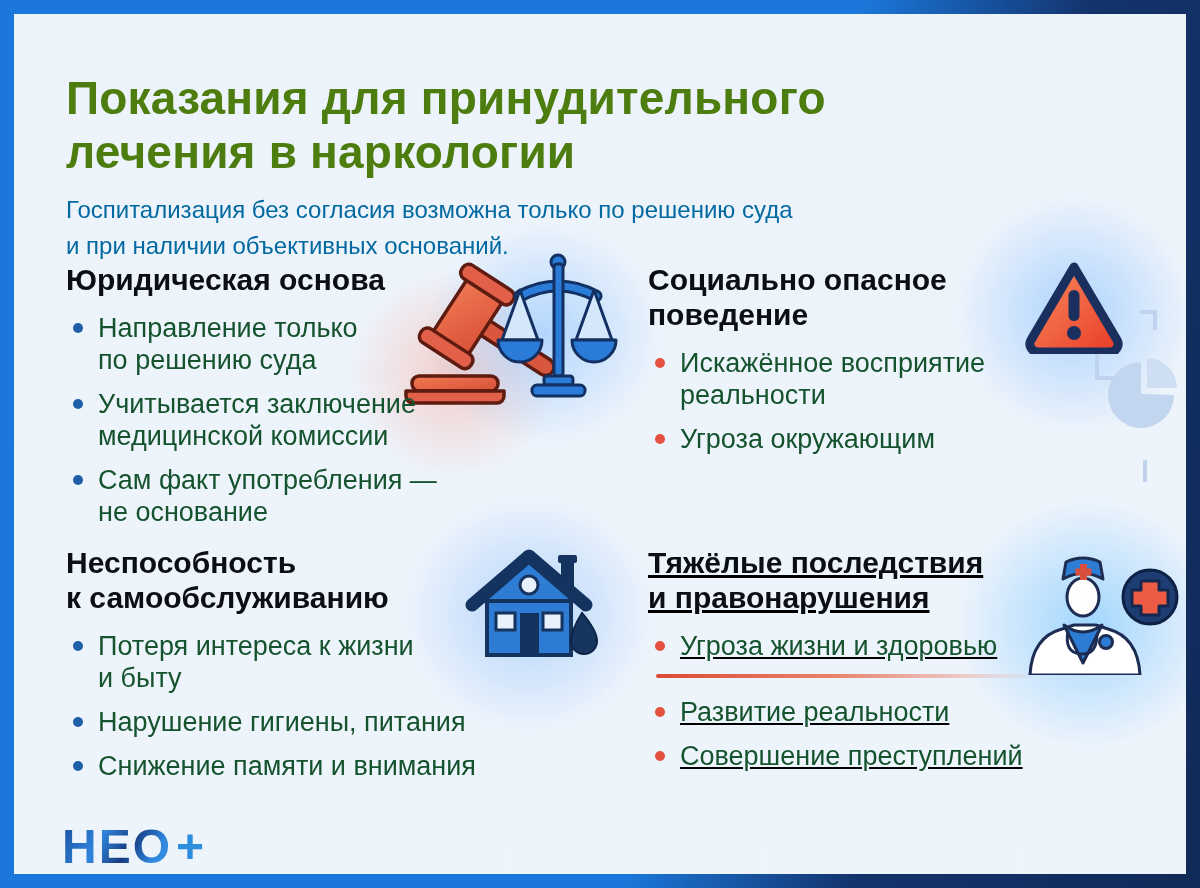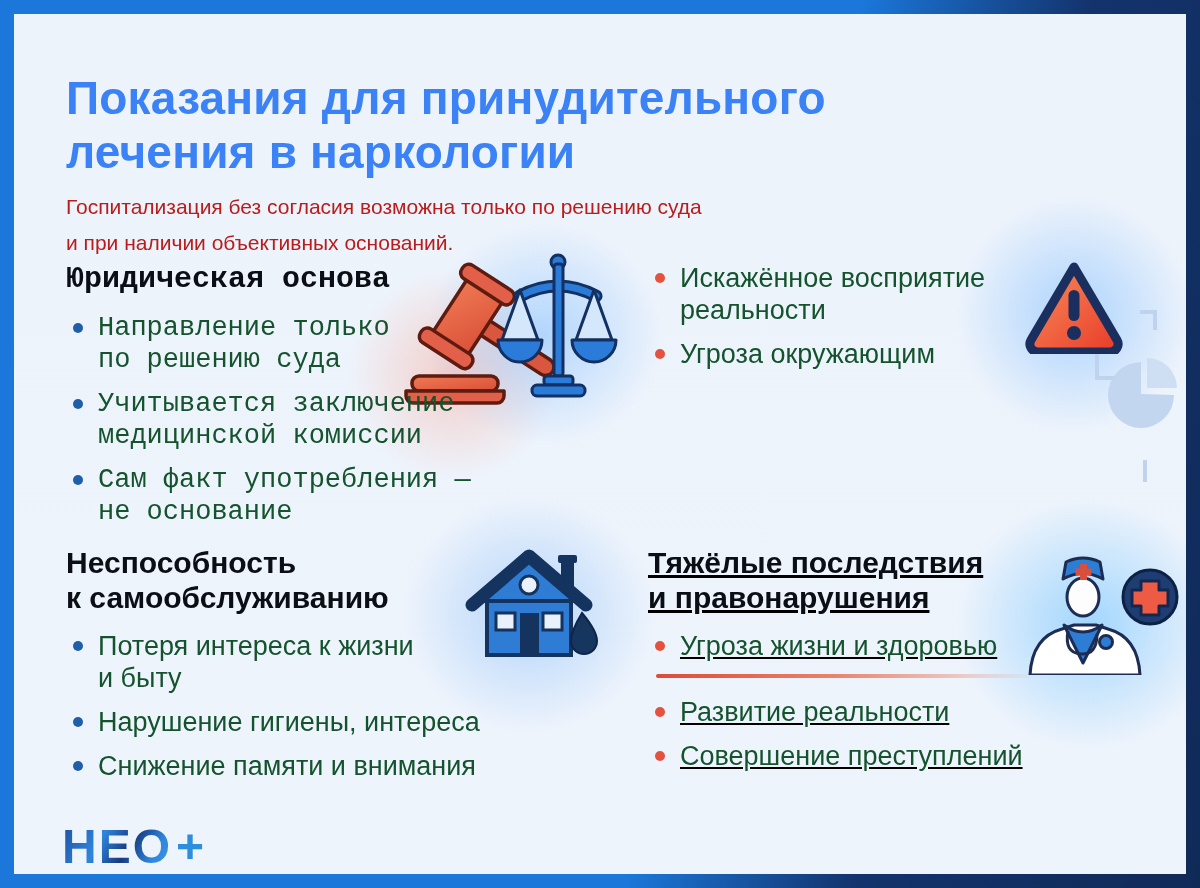--- a/index.html
+++ b/index.html
@@ -20,29 +20,29 @@
       radial-gradient(170px 160px at 530px 320px, rgba(120,185,255,.50), rgba(120,185,255,0) 70%),
       radial-gradient(150px 150px at 440px 360px, rgba(255,120,90,.30), rgba(255,120,90,0) 70%),
       radial-gradient(170px 170px at 1060px 300px, rgba(120,185,255,.55), rgba(120,185,255,0) 70%),
       radial-gradient(180px 170px at 515px 600px, rgba(110,175,250,.45), rgba(110,175,250,0) 70%),
       radial-gradient(190px 180px at 1075px 610px, rgba(100,190,255,.55), rgba(100,190,255,0) 70%),
       linear-gradient(180deg,#edf3fb 0%,#eef4fc 100%);
   }
   .pre{white-space:pre-line;}
   .page-title{
     position:absolute;left:66px;top:40px;width:980px;
-    font-size:46px;line-height:54px;font-weight:800;color:#3b82f6;
+    font-size:46px;line-height:54px;font-weight:800;color:#4d7c0f;
     letter-spacing:.2px;z-index:2;
   }
   .page-subtitle{
     position:absolute;left:66px;top:168px;width:960px;
-    font-size:21px;line-height:36px;color:#b91c1c;z-index:2;
+    font-size:24px;line-height:36px;color:#0369a1;z-index:2;
   }
   .section{position:absolute;z-index:2;}
-  .sec1{left:66px;top:262px;width:565px;font-family:Liberation Mono, monospace;}
+  .sec1{left:66px;top:262px;width:565px;}
   .sec2{left:648px;top:262px;width:528px;}
   .sec3{left:66px;top:545px;width:565px;}
   .sec4{left:648px;top:545px;width:530px;text-decoration:underline;}
   .section h2{
     margin:0 0 15px 0;font-size:30px;line-height:35px;font-weight:700;color:#0b0e14;
   }
   .section ul{list-style:none;margin:0;padding:0;}
   .section li{
     position:relative;padding-left:32px;margin-bottom:12px;
     font-size:27px;line-height:32px;color:#14532d;
@@ -133,20 +133,22 @@
     <li class="pre">Направление только
 по решению суда</li>
     <li class="pre">Учитывается заключение
 медицинской комиссии</li>
     <li class="pre">Сам факт употребления —
 не основание</li>
   </ul>
 </section>
 
 <section class="section sec2">
+  <h2 class="pre">Социально опасное
+поведение</h2>
   <svg class="sec-icon icon-warning" width="100" height="94" viewBox="0 0 100 94">
     <defs>
       <linearGradient id="triGrad" x1="0" y1="0" x2="1" y2="1">
         <stop offset="0" stop-color="#f98d5c"></stop>
           <stop offset="1" stop-color="#e83b28"></stop>
       </linearGradient>
     </defs>
     <path d="M50 7 L93 80 a8 8 0 0 1 -7 12 H14 a8 8 0 0 1 -7 -12 Z" fill="url(#triGrad)" stroke="#1b2f5e" stroke-width="9" stroke-linejoin="round"></path>
     <rect x="44.5" y="30" width="11" height="31" rx="5.5" fill="#1b2f5e"></rect>
     <circle cx="50" cy="73" r="7" fill="#1b2f5e"></circle>
@@ -169,21 +171,21 @@
     <rect x="25" y="60" width="84" height="54" fill="#2e7cd3" stroke="#14335f" stroke-width="4"></rect>
     <circle cx="67" cy="44" r="9" fill="#e9f2fc" stroke="#14335f" stroke-width="3"></circle>
     <rect x="34" y="72" width="19" height="17" fill="#e9f2fc" stroke="#14335f" stroke-width="3"></rect>
     <rect x="81" y="72" width="19" height="17" fill="#e9f2fc" stroke="#14335f" stroke-width="3"></rect>
     <rect x="58" y="72" width="19" height="42" fill="#14335f"></rect>
     <path d="M120 72 q15 18 15 28 a13 13 0 0 1 -26 0 q0 -10 11 -28 z" fill="#16355f" stroke="#0f2547" stroke-width="2"></path>
   </svg>
   <ul class="blue-dots">
     <li class="pre">Потеря интереса к жизни
 и быту</li>
-    <li class="pre">Нарушение гигиены, интереса</li>
+    <li class="pre">Нарушение гигиены, питания</li>
     <li class="pre">Снижение памяти и внимания</li>
   </ul>
 </section>
 
 <section class="section sec4">
   <h2 class="pre">Тяжёлые последствия
 и правонарушения</h2>
   <svg class="sec-icon icon-doctor" width="165" height="130" viewBox="0 0 165 130">
 
     <g stroke="#1d2c52" stroke-width="3" stroke-linejoin="round">

